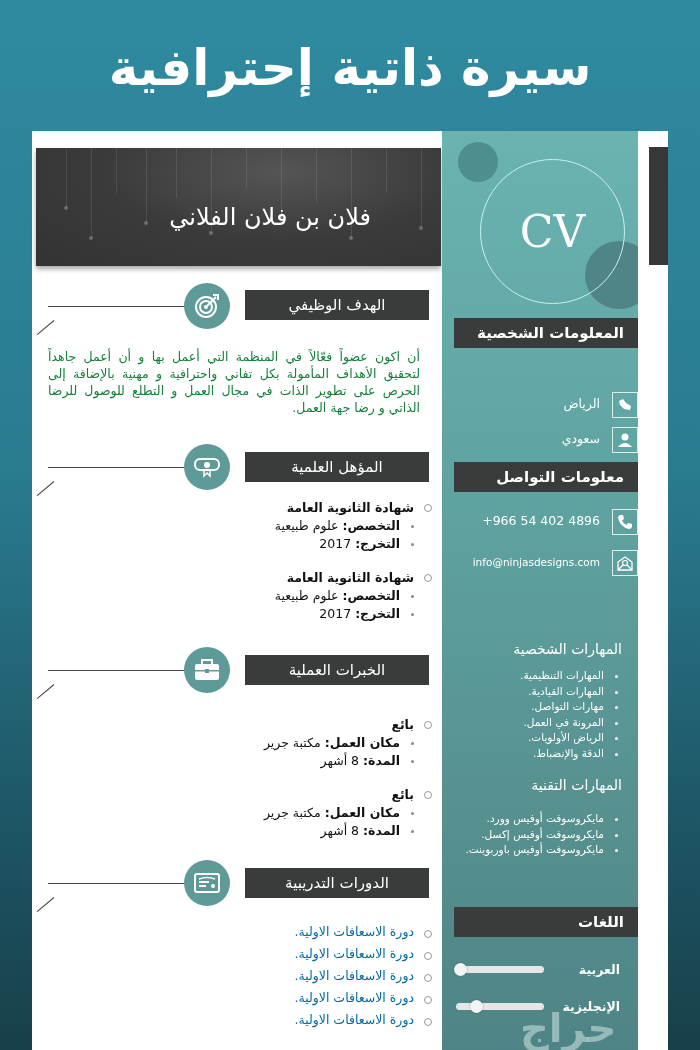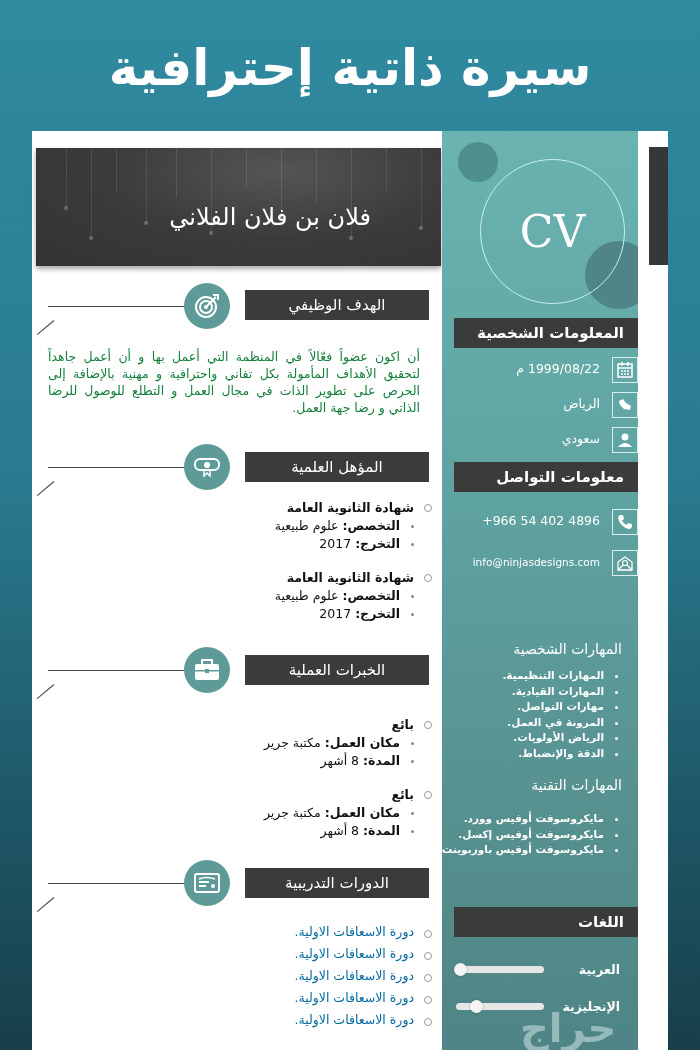--- a/index.html
+++ b/index.html
@@ -97,21 +97,21 @@
     position: absolute; left: 12px; width: 184px; height: 30px; background: #3a3c3b;
     color: #fff; font-size: 15px; font-weight: bold; line-height: 30px; padding-right: 14px;
   }
   .info-row { position: absolute; left: 12px; width: 184px; height: 26px; }
   .info-icon {
     position: absolute; right: 0; top: 0; width: 26px; height: 26px;
     border: 1.5px solid #d8efee; display: flex; align-items: center; justify-content: center;
   }
   .info-text { position: absolute; right: 38px; top: 4px; color: #fff; font-size: 12.5px; white-space: nowrap; }
   .sub-title { position: absolute; right: 16px; color: #fff; font-size: 14px; }
-  .skill-list { position: absolute; right: 16px; color: #fff; font-size: 10.5px; font-weight: bold; }
+  .skill-list { position: absolute; right: 16px; color: #fff; font-size: 10.5px; }
   .skill-list div { line-height: 15.5px; position: relative; padding-right: 18px; white-space: nowrap; }
   .skill-list div::before {
     content: ""; position: absolute; right: 4px; top: 7px; width: 3px; height: 3px; background: #fff; border-radius: 50%;
   }
   .lang-row { position: absolute; left: 12px; width: 184px; height: 20px; }
   .lang-label { position: absolute; right: 18px; top: 2px; color: #fff; font-size: 12.5px; font-weight: bold; }
   .lang-track { position: absolute; left: 2px; top: 6px; width: 88px; height: 7px; background: #e6e6e6; border-radius: 4px; }
   .lang-knob { position: absolute; top: 1px; width: 13px; height: 13px; border-radius: 50%; background: #f4f4f4; box-shadow: 0 0 2px rgba(0,0,0,0.3); }
 
   .watermark {
@@ -226,32 +226,20 @@
     <div>دورة الاسعافات الاولية.</div>
   </div>
 
   <div class="sidebar">
     <div class="bubble-small"></div>
     <div class="bubble-big"></div>
     <div class="cv-circle">CV</div>
 
     <div class="side-bar" style="top:187px">المعلومات الشخصية</div>
 
-    <div class="info-row" style="top:226px">
-      <div class="info-icon">
-        <svg width="16" height="16" viewBox="0 0 16 16">
-            <rect x="1" y="2" width="14" height="13" fill="none" stroke="#fff" stroke-width="1.5"></rect>
-            <line x1="1" y1="6" x2="15" y2="6" stroke="#fff" stroke-width="1.5"></line>
-            <line x1="5" y1="0" x2="5" y2="4" stroke="#fff" stroke-width="1.5"></line>
-            <line x1="11" y1="0" x2="11" y2="4" stroke="#fff" stroke-width="1.5"></line>
-            <path d="M4 9h2M7 9h2M10 9h2M4 12h2M7 12h2M10 12h2" stroke="#fff" stroke-width="1.3"></path>
-          </svg>
-      </div>
-      <div class="info-text">1999/08/22 م</div>
-    </div>
     <div class="info-row" style="top:261px">
       <div class="info-icon">
         <svg width="16" height="16" viewBox="0 0 16 16">
             <path d="M2 4 L6 2 L9 6 L14 9 L13 13 L7 12 L3 8 Z" fill="#fff"></path>
           </svg>
       </div>
       <div class="info-text">الرياض</div>
     </div>
     <div class="info-row" style="top:296px">
       <div class="info-icon">

